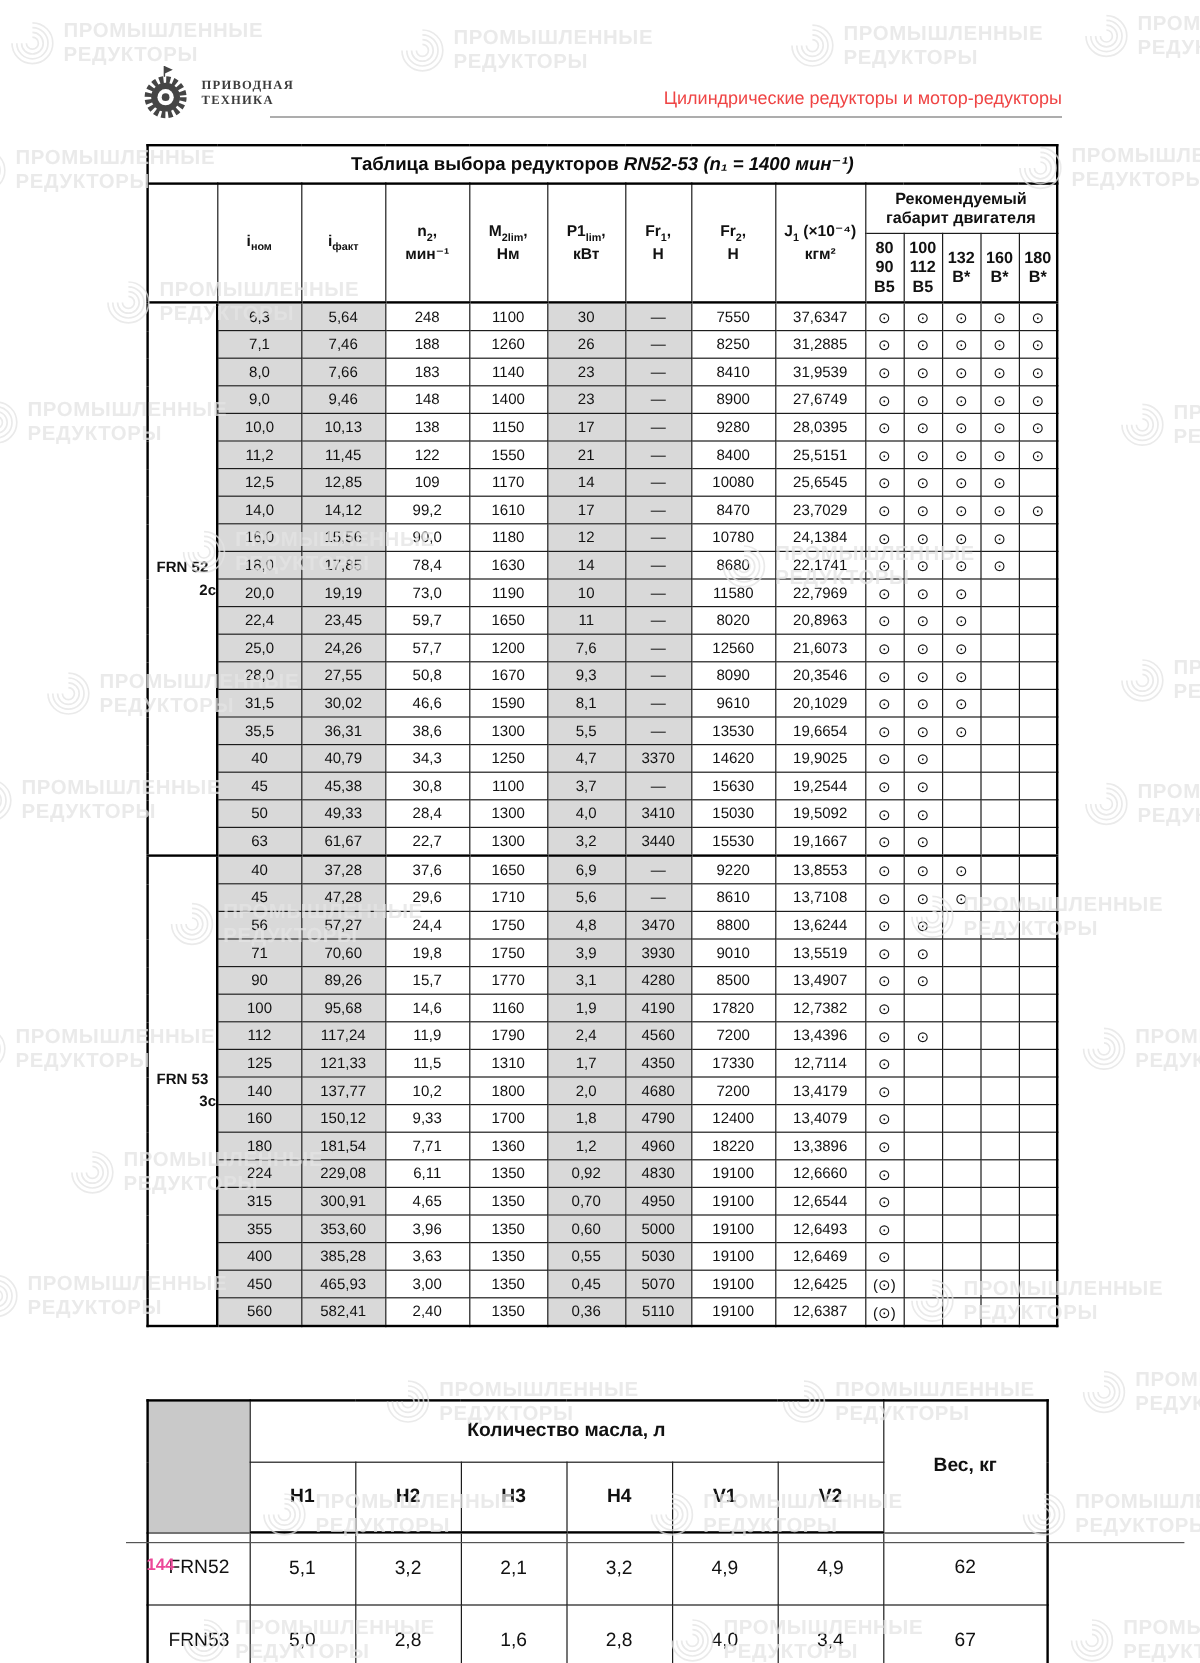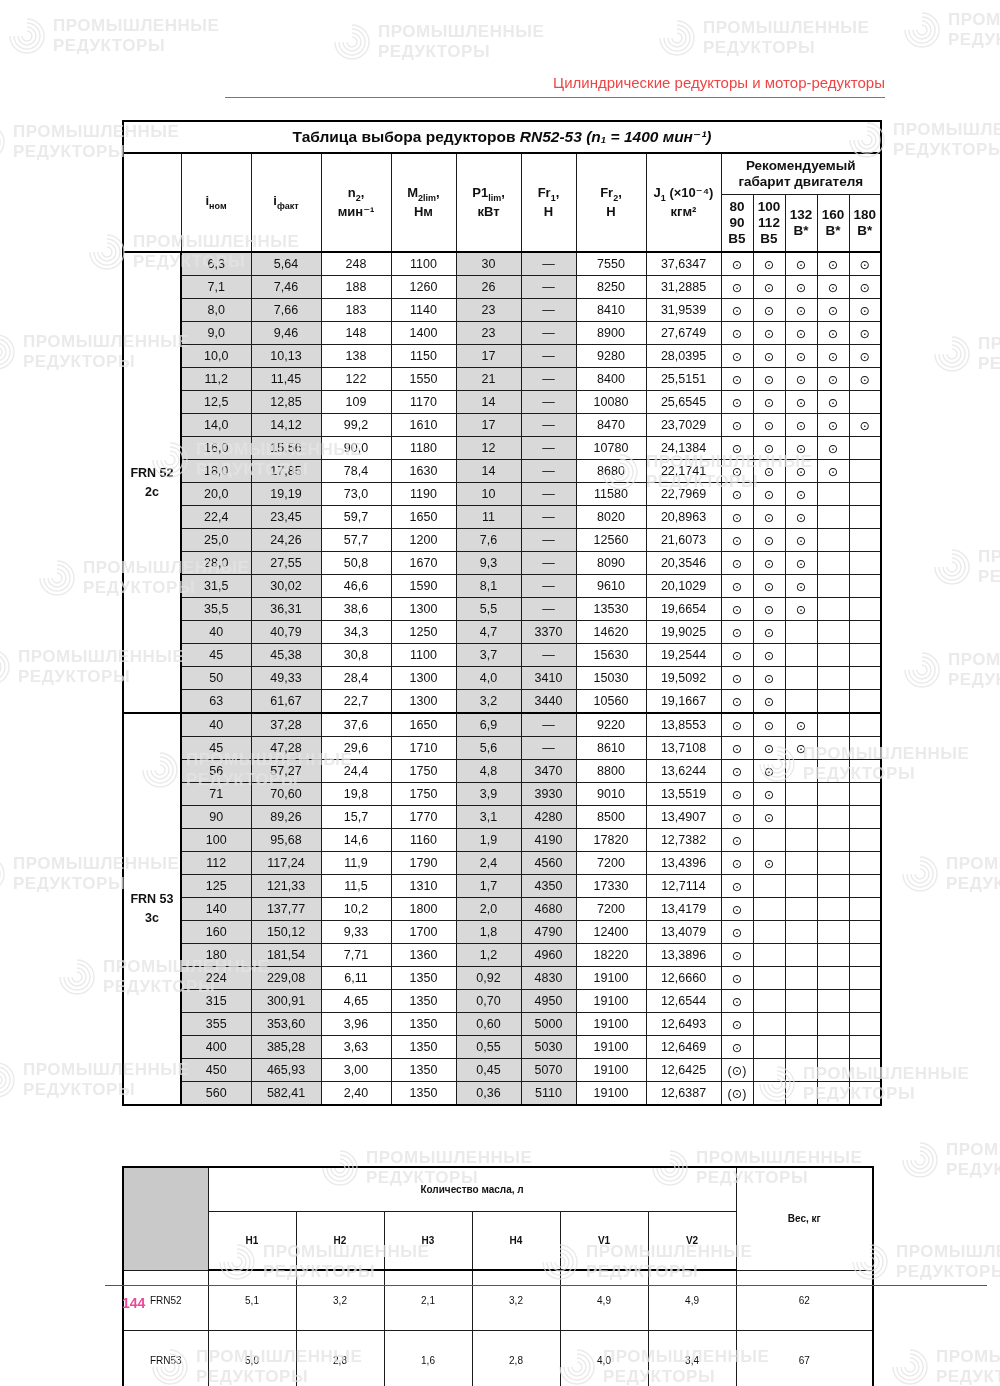--- a/index.html
+++ b/index.html
@@ -31,33 +31,33 @@
   table.main thead th{font-weight:bold;background:#fff;}
   th.corner{border-bottom:2px solid #000 !important;}
   th.param{font-size:13px;line-height:1.25;border-bottom:2px solid #000 !important;}
   th.param .ph2{font-weight:bold;}
   th.motor-group{height:36px;font-size:13.5px;line-height:1.2;padding:2px 6px !important;}
   tr.sizes th{height:56px;font-size:13.5px;line-height:1.2;border-bottom:2px solid #000 !important;}
   th.gray,td.gray{background:#d9d9d9;}
   table.main tbody td{height:22px;font-size:12.5px;background:#fff;}
   table.main tbody td.gray{background:#d9d9d9;}
   td.grouplab{font-size:13px;font-weight:bold;background:#fff;border-right:2px solid #000 !important;line-height:1.5;}
-  td.grouplab .stg{font-weight:bold;}
+  td.grouplab .stg{font-weight:bold;text-align:right;}
   tr.group-start td{border-top:2px solid #000;}
   td.mark{font-size:13.5px;}
   sub{font-size:9px;} sup{font-size:9px;}
 
   
   .footnotes{position:absolute;left:122px;top:1110px;font-size:14.5px;color:#151515;z-index:2;line-height:1.55;}
 
   
   table.oil{position:absolute;left:122px;top:1166px;width:750px;border-collapse:collapse;
             table-layout:fixed;z-index:2;border:2px solid #000;}
   table.oil th,table.oil td{border:1px solid #1c1c1c;text-align:center;vertical-align:middle;
-            padding:16px;font-size:10px;}
+            padding:16px;font-size:16px;}
   table.oil th{font-weight:bold;}
   .oil-title{height:22px;}
   tr.oil-sub th{height:25px;border-bottom:2px solid #000;}
   th.oil-corner{background:#c9c9c9;border-bottom:2px solid #000;}
   table.oil td{height:27px;background:#fff;}
   td.oil-lab{background:#d9d9d9;font-weight:normal;}
 
   
   .footer-rule{position:absolute;left:105px;top:1285px;width:882px;border-top:1.5px solid #555;z-index:2;}
   .page-number{position:absolute;left:122px;top:1295px;font-size:14px;font-weight:bold;color:#ec4899;z-index:2;}
@@ -435,20 +435,36 @@
           <path d="M22 13 a9 9 0 1 1 -9 9" stroke="#e3e3e3" stroke-width="1.4"></path>
           <path d="M22 17 a5 5 0 1 1 -5 5" stroke="#e3e3e3" stroke-width="1.4"></path>
         </svg>
         <div class="wm-text">
           <div>ПРОМЫШЛЕННЫЕ</div>
           <div>РЕДУКТОРЫ</div>
         </div>
       </div>
     </div>
 
+  <div class="logo">
+    <svg width="44" height="48" viewBox="0 0 44 48">
+      <path d="M21 1 l7 3.2 -7 3.2 z" fill="#454545"></path>
+      <rect x="20.4" y="1" width="1.2" height="9" fill="#454545"></rect>
+      <g transform="translate(22,27)">
+        <circle r="14.5" fill="none" stroke="#454545" stroke-width="6" stroke-dasharray="3.4 2.3"></circle>
+        <circle r="12" fill="#454545"></circle>
+        <circle r="6.8" fill="#ffffff"></circle>
+        <circle r="3.2" fill="#454545"></circle>
+      </g>
+    </svg>
+    <div class="logo-text">
+      <div>ПРИВОДНАЯ</div>
+      <div>ТЕХНИКА</div>
+    </div>
+  </div>
   <div class="section-title">Цилиндрические редукторы и мотор-редукторы</div>
   <div class="header-rule"></div>
 
   <table class="main">
     <colgroup>
       <col style="width:58px">
         <col style="width:70px">
         <col style="width:70px">
         <col style="width:70px">
       <col style="width:65px">
@@ -816,21 +832,21 @@
           <td class="mark"></td>
           <td class="mark"></td>
         </tr>
         <tr>
           <td class="gray">63</td>
           <td class="gray">61,67</td>
           <td>22,7</td>
           <td>1300</td>
           <td class="gray">3,2</td>
           <td class="gray">3440</td>
-          <td>10560</td>
+          <td>15530</td>
           <td>19,1667</td>
           <td class="mark">⊙</td>
           <td class="mark">⊙</td>
           <td class="mark"></td>
           <td class="mark"></td>
           <td class="mark"></td>
         </tr>
         <tr class="group-start">
           <td class="grouplab" rowspan="17">
             <div>FRN 53</div>

